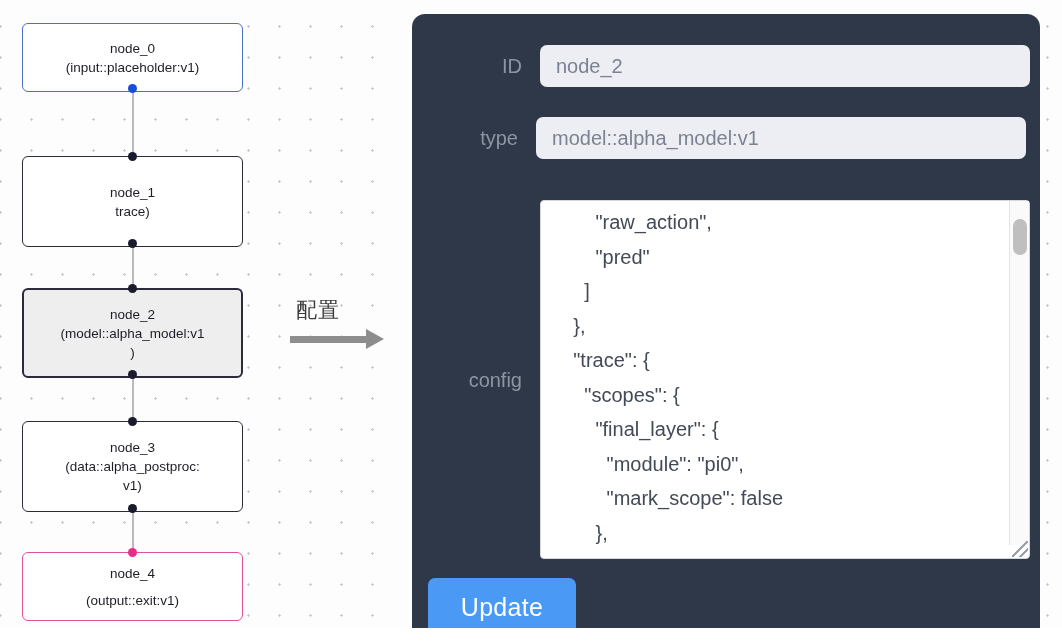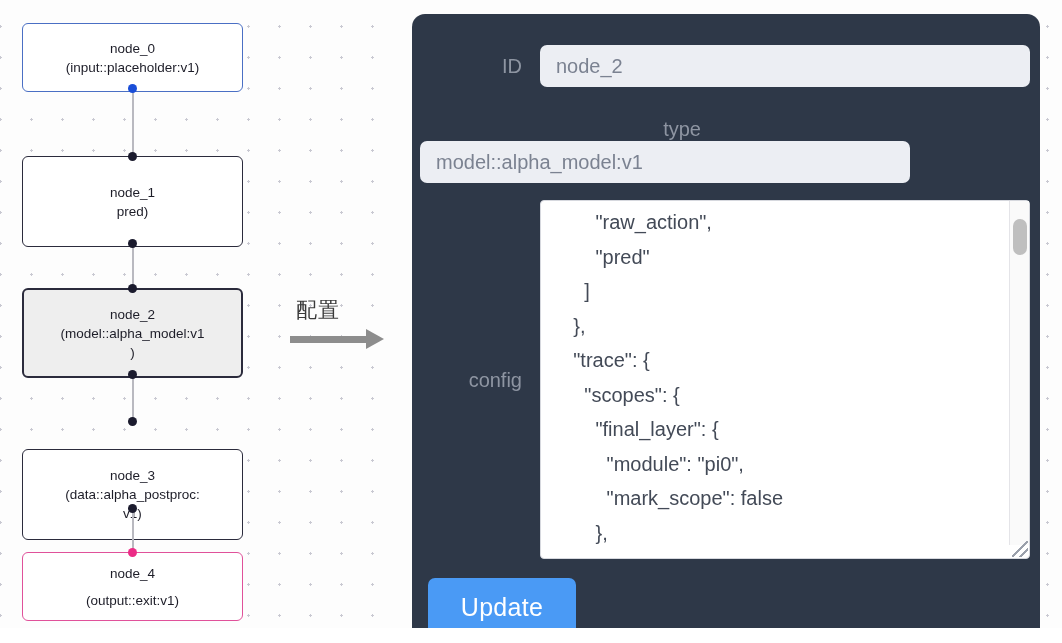--- a/index.html
+++ b/index.html
@@ -158,21 +158,21 @@
     height: 42px;
     width: 490px;
     padding: 0 16px;
     font-family: "Liberation Sans", sans-serif;
     font-size: 20px;
     color: #7b8291;
     outline: none;
   }
 
   #row-id   { left: 20px; top: 31px; }
-  #row-type { left: 8px; top: 103px; flex-direction: column; }
+  #row-type { left: 16px; top: 103px; }
   #row-config { left: 20px; top: 186px; }
 
   
   #config-wrap {
     position: relative;
     width: 490px;
     height: 359px;
   }
   #config-area {
     width: 490px;
@@ -269,34 +269,34 @@
   <div class="edge" style="top:508px; height:44px;"></div>
 
   <div class="node blue" style="top:23px; height:69px;">
     <span class="nline">node_0</span>
     <span class="nline">(input::placeholder:v1)</span>
   </div>
   <div class="handle blue" style="top:84px;"></div>
 
   <div class="node" style="top:156px; height:91px;">
     <span class="nline">node_1</span>
-    <span class="nline">pred)</span>
+    <span class="nline">trace)</span>
   </div>
   <div class="handle" style="top:152px;"></div>
   <div class="handle" style="top:239px;"></div>
 
   <div class="node sel" style="top:288px; height:90px;">
     <span class="nline">node_2</span>
     <span class="nline">(model::alpha_model:v1</span>
     <span class="nline">)</span>
   </div>
   <div class="handle" style="top:284px;"></div>
   <div class="handle" style="top:370px;"></div>
 
-  <div class="node" style="top:421px; height:91px;margin-top:28px;">
+  <div class="node" style="top:421px; height:91px;">
     <span class="nline">node_3</span>
     <span class="nline">(data::alpha_postproc:</span>
     <span class="nline">v1)</span>
   </div>
   <div class="handle" style="top:417px;"></div>
   <div class="handle" style="top:504px;"></div>
 
   <div class="node pink" style="top:552px; height:69px;">
     <span class="nline">node_4</span>
     <span class="nline">(output::exit:v1)</span>

